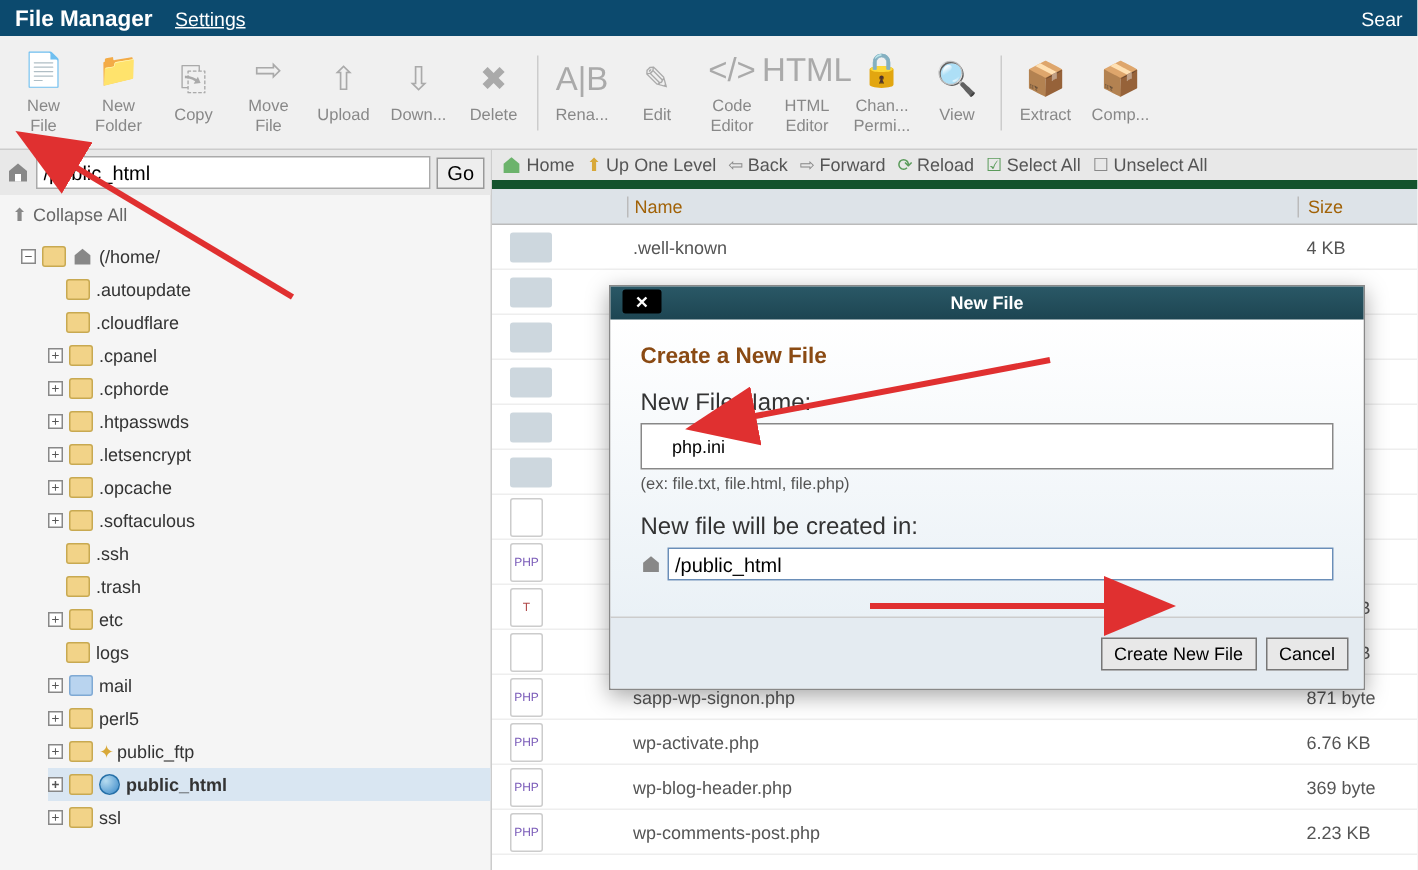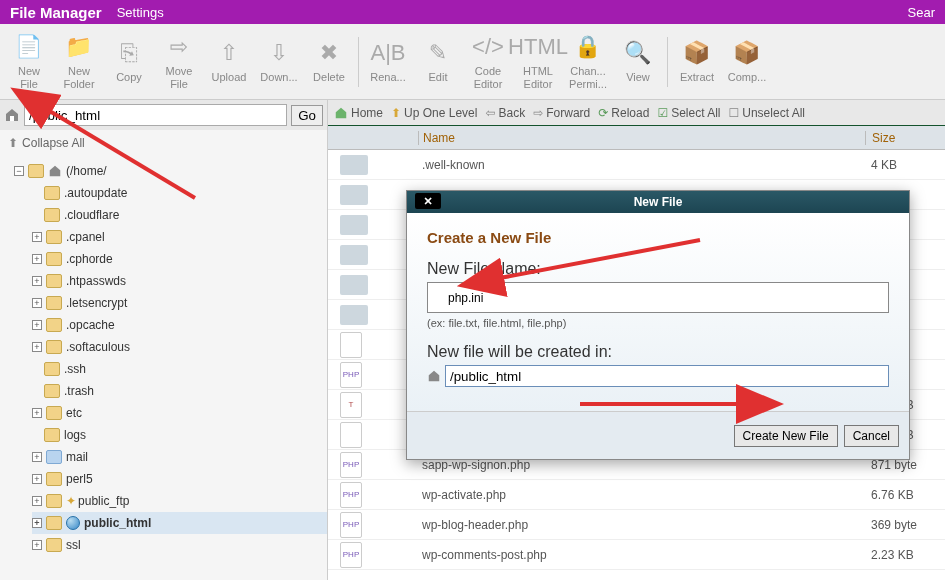--- a/index.html
+++ b/index.html
@@ -1,19 +1,19 @@
 <!DOCTYPE html>
 <html><head>
 <meta charset="utf-8">
 <style>
   * { box-sizing: border-box; margin: 0; padding: 0; }
   body { font-family: Arial, sans-serif; font-size: 12px; color: #333; background: #e8e8e8; width: 945px; height: 580px; overflow: hidden; position: relative; }
-  .header { background: #a21caf; color: #fff; height: 24px; display: flex; align-items: center; padding: 0 10px; }
+  .header { background: #0c4a6e; color: #fff; height: 24px; display: flex; align-items: center; padding: 0 10px; }
   .header-title { font-size: 15px; font-weight: bold; margin-right: 15px; }
-  .header-link { color: #fff; font-size: 13px; cursor: pointer; }
+  .header-link { color: #fff; text-decoration: underline; font-size: 13px; cursor: pointer; }
   .header-right { margin-left: auto; font-size: 13px; }
   .toolbar { background: #f0f0f0; height: 76px; display: flex; align-items: center; padding: 0 4px; border-bottom: 1px solid #ccc; }
   .tbtn { display: flex; flex-direction: column; align-items: center; justify-content: center; width: 50px; height: 66px; color: #888; font-size: 11px; cursor: pointer; text-align: center; }
   .tbtn .ticon { width: 28px; height: 28px; margin-bottom: 4px; display: flex; align-items: center; justify-content: center; font-size: 22px; color: #aaa; }
   .tsep { width: 1px; height: 50px; background: #ccc; margin: 0 4px; }
   .content { display: flex; height: calc(100% - 100px); }
   .left { width: 328px; background: #f5f5f5; border-right: 1px solid #ccc; height: 100%; }
   .crumb { display: flex; align-items: center; padding: 4px; background: #e8e8e8; }
   .crumb input { flex: 1; height: 22px; padding: 0 4px; border: 1px solid #aaa; margin-left: 4px; }
   .crumb button { height: 21px; margin-left: 4px; padding: 0 6px; border: 1px solid #999; background: #eee; cursor: pointer; }
@@ -21,21 +21,21 @@
   .collapse { display: flex; align-items: center; padding: 6px 8px; color: #666; cursor: pointer; }
   .tree { padding: 4px 0 4px 14px; }
   .tree-row { display: flex; align-items: center; height: 22px; cursor: pointer; white-space: nowrap; }
   .tog { width: 10px; height: 10px; border: 1px solid #888; display: inline-flex; align-items: center; justify-content: center; font-size: 9px; line-height: 1; margin-right: 4px; background: #fff; color: #555; }
   .tog-empty { width: 12px; display: inline-block; }
   .fico { width: 16px; height: 14px; background: #f2d388; border: 1px solid #c8a951; border-radius: 2px; display: inline-block; margin-right: 4px; position: relative; }
   .fico.blue { background: #b9d4ef; border-color: #7fa9d4; }
   .selected { background: #d9e6f2; font-weight: bold; }
   .globe { width: 14px; height: 14px; border-radius: 50%; background: radial-gradient(circle at 30% 30%, #b8dcf0, #3888c8); display: inline-block; margin-right: 4px; border: 1px solid #2670a8; }
   .right { flex: 1; background: #fff; display: flex; flex-direction: column; }
-  .navbar { height: 26px; background: #e8e8e8; display: flex; align-items: center; padding: 0 6px; gap: 8px; border-bottom: 1px solid #14532d; font-size: 12px; color: #555; }
+  .navbar { height: 26px; background: #e8e8e8; display: flex; align-items: center; padding: 0 6px; gap: 8px; border-bottom: 6px solid #14532d; font-size: 12px; color: #555; }
   .navitem { display: flex; align-items: center; gap: 3px; cursor: pointer; }
   .thead { display: flex; background: #dde3e8; height: 24px; align-items: center; border-bottom: 1px solid #bbb; font-size: 12px; color: #a16207; }
   .th-icon { width: 90px; }
   .th-name { flex: 1; padding-left: 4px; border-left: 1px solid #bbb; }
   .th-size { width: 80px; padding-left: 6px; border-left: 1px solid #bbb; }
   .rows { flex: 1; overflow: hidden; }
   .row { display: flex; height: 30px; align-items: center; border-bottom: 1px solid #eee; font-size: 12px; color: #555; }
   .r-icon { width: 90px; display: flex; align-items: center; justify-content: flex-start; padding-left: 12px; }
   .r-name { flex: 1; padding-left: 4px; }
   .r-size { width: 80px; padding-left: 6px; }

